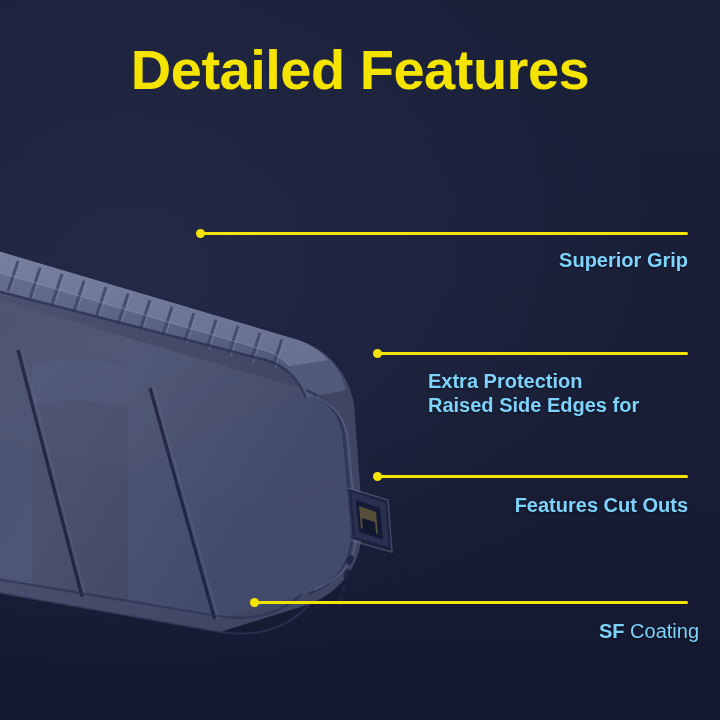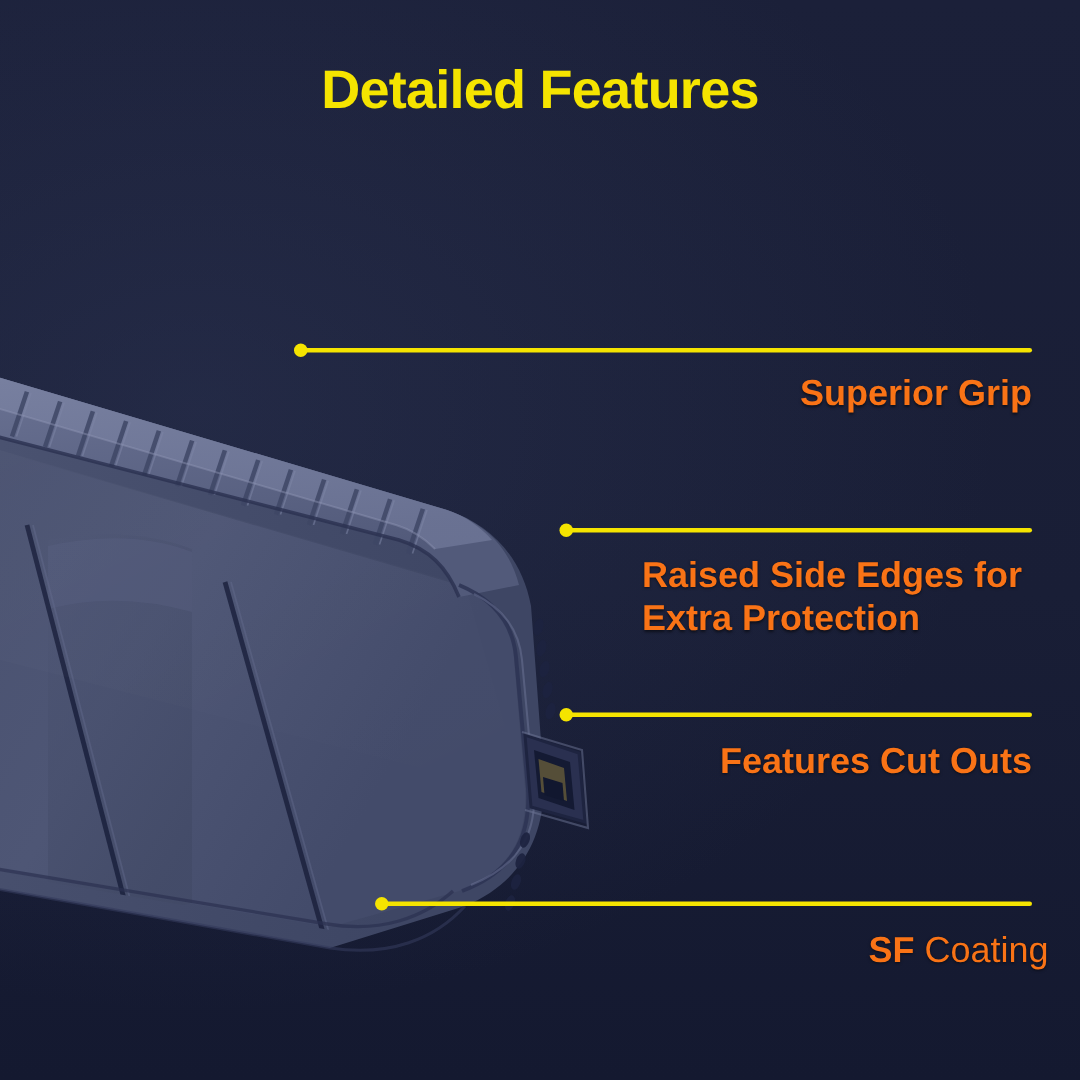--- a/index.html
+++ b/index.html
@@ -25,21 +25,21 @@
     pointer-events: none;
   }
   
   .title {
     position: absolute;
     left: 0;
     top: 42px;
     width: 720px;
     text-align: center;
     color: #f5e400;
-    font-size: 36px;
+    font-size: 56px;
     font-weight: 700;
     letter-spacing: -0.5px;
     line-height: 1;
     white-space: nowrap;
   }
   
   .product {
     position: absolute;
     left: -250px;
     top: 60px;
@@ -57,22 +57,22 @@
   }
   .callout .lead-dot {
     position: absolute;
     width: 9px;
     height: 9px;
     border-radius: 50%;
     background: #f5e400;
   }
   .callout .label {
     position: absolute;
-    color: #f97316;
-    font-size: 24px;
+    color: #7dd3fc;
+    font-size: 20px;
     font-weight: 700;
     line-height: 1.22;
     white-space: nowrap;
     text-shadow: 0 1px 2px rgba(0,0,0,0.55);
   }
   .label.right { text-align: right; }
   .label .thin { font-weight: 400; }
 
   
   #callout-grip  .lead-line { left: 200px; top: 0px; width: 488px; }
@@ -256,22 +256,22 @@
   <div class="callout" id="callout-grip" style="left:0; top:232px; width:720px;">
     <div class="lead-dot"></div>
     <div class="lead-line"></div>
     <div class="label right">Superior Grip</div>
   </div>
 
   <div class="callout" id="callout-edges" style="left:0; top:352px; width:720px;">
     <div class="lead-dot"></div>
     <div class="lead-line"></div>
     <div class="label">
+      <div>Extra Protection</div>
       <div>Raised Side Edges for</div>
-      <div>Extra Protection</div>
     </div>
   </div>
 
   <div class="callout" id="callout-cutouts" style="left:0; top:475px; width:720px;">
     <div class="lead-dot"></div>
     <div class="lead-line"></div>
     <div class="label right">Features Cut Outs</div>
   </div>
 
   <div class="callout" id="callout-coating" style="left:0; top:601px; width:720px;">

